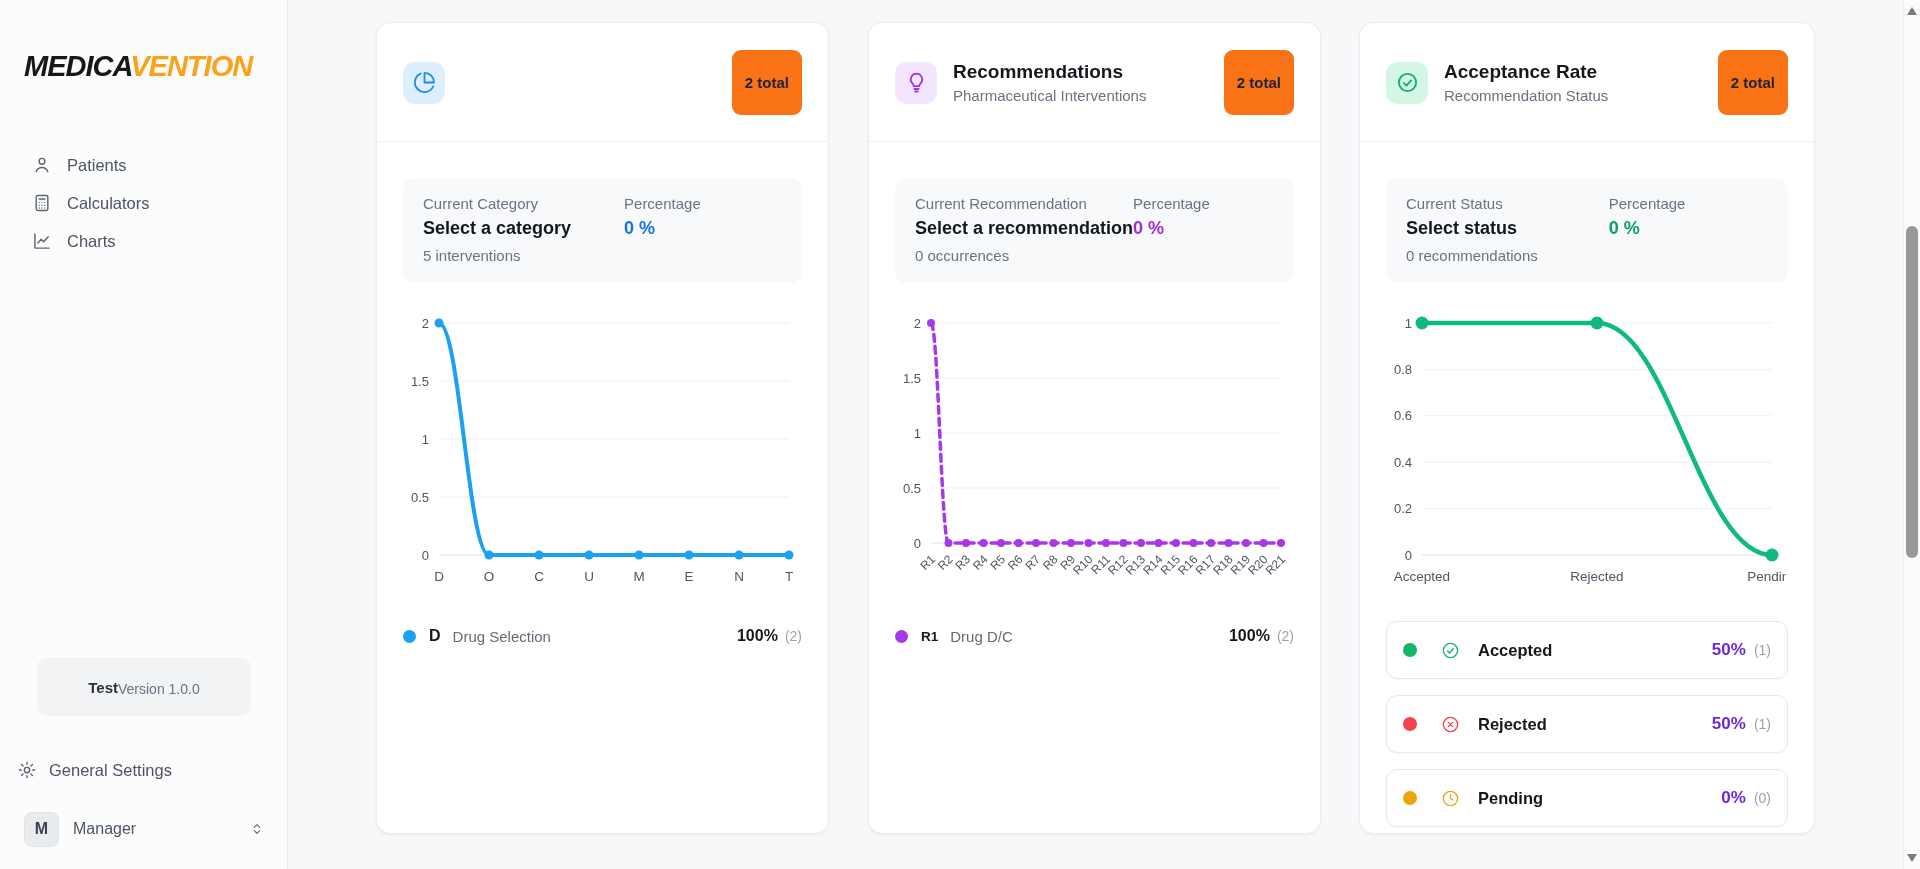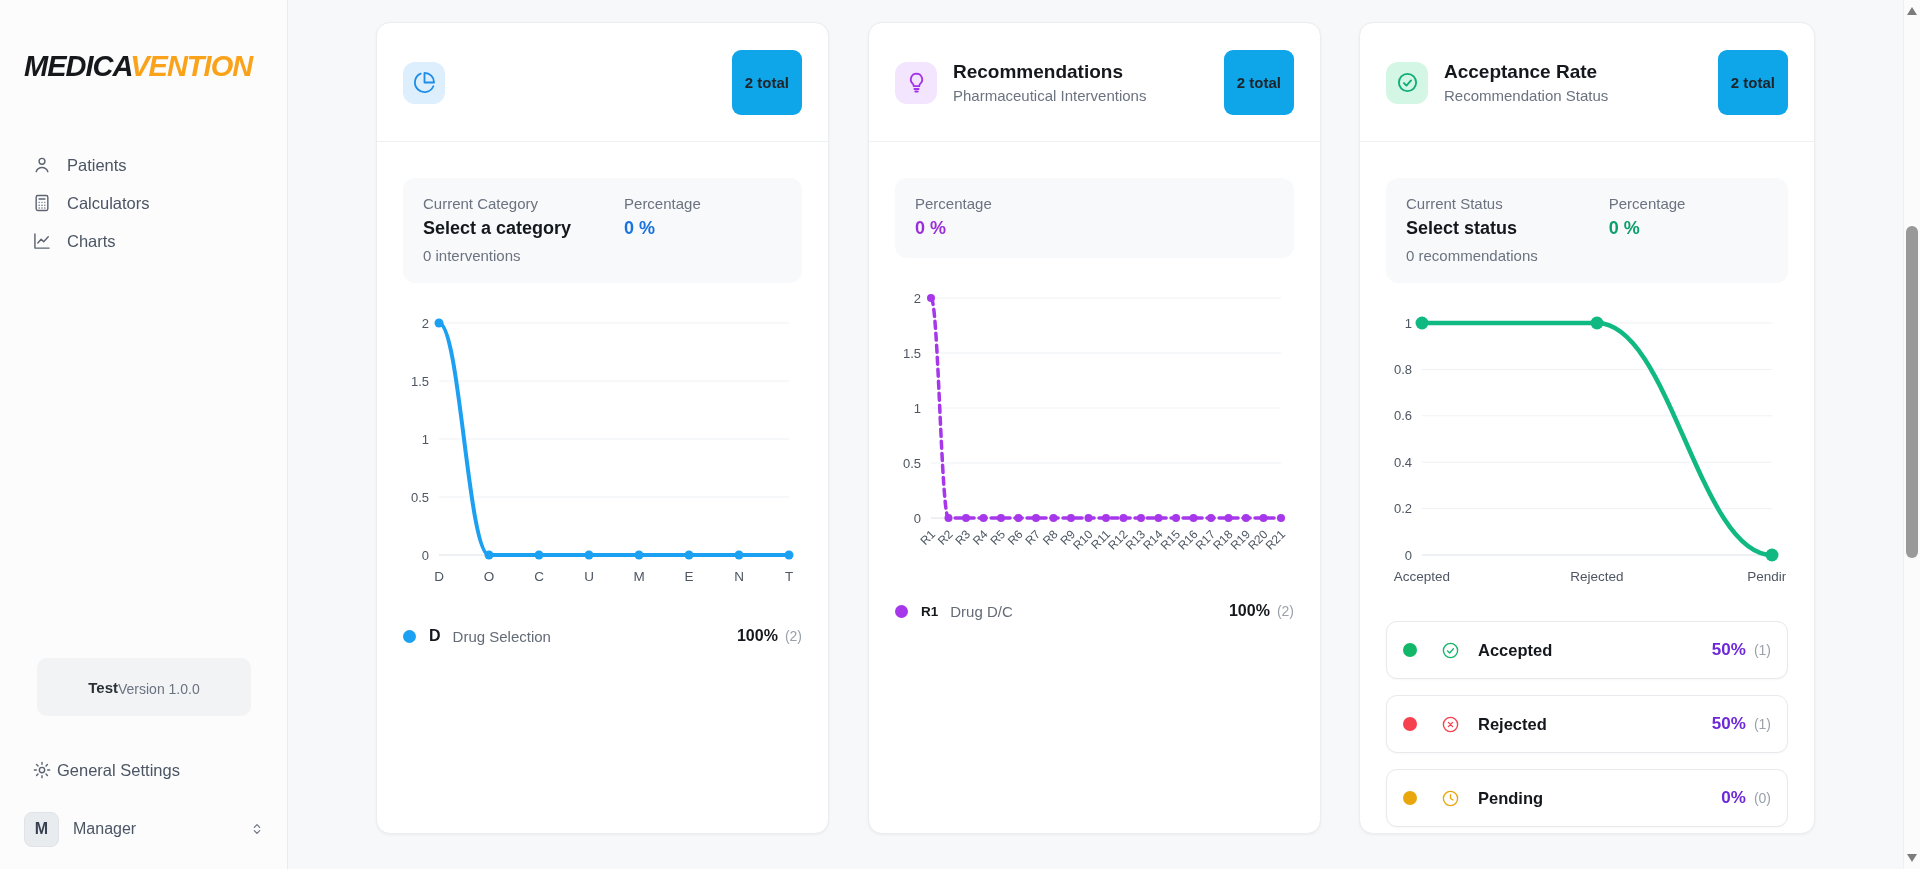--- a/index.html
+++ b/index.html
@@ -9,38 +9,38 @@
   
   .sidebar { position:absolute; left:0; top:0; width:288px; height:869px; background:#fcfcfd; border-right:1px solid #e9ecef; }
   .logo { position:absolute; left:24px; top:50px; font-size:29px; font-weight:800; font-style:italic; letter-spacing:-1px; color:#16181b; white-space:nowrap; }
   .logo .p2 { color:#f9a21a; }
   .nav { position:absolute; top:146px; left:0; right:0; }
   .nav-item { display:flex; align-items:center; gap:15px; padding:9px 32px; color:#4b5563; font-size:16.5px; cursor:pointer; }
   .nav-item svg, .settings-row svg { width:20px; height:20px; stroke:#5b6470; fill:none; stroke-width:1.7; stroke-linecap:round; stroke-linejoin:round; flex:0 0 auto; }
   .version-box { position:absolute; left:37px; width:214px; top:658px; height:58px; background:#f1f3f5; border-radius:10px; display:flex; flex-direction:row; align-items:center; justify-content:center; }
   .vb-title { font-size:15px; font-weight:700; color:#2b3036; }
   .vb-sub { font-size:14px; color:#6b7280; margin-top:3px; }
-  .settings-row { position:absolute; left:0; right:0; top:751px; display:flex; align-items:center; gap:5px; padding:9px 32px; color:#4b5563; font-size:16.5px; cursor:pointer; }
+  .settings-row { position:absolute; left:0; right:0; top:751px; display:flex; align-items:center; gap:12px; padding:9px 17px; color:#4b5563; font-size:16.5px; cursor:pointer; }
   .user-row { position:absolute; left:24px; right:22px; top:810px; height:38px; display:flex; align-items:center; cursor:pointer; }
   .avatar { width:35px; height:35px; border-radius:8px; background:#e9ecef; border:1px solid #e0e3e7; display:flex; align-items:center; justify-content:center; font-size:16px; font-weight:700; color:#374151; }
   .user-name { margin-left:14px; font-size:16px; color:#4b5563; }
   .user-row .chev { margin-left:auto; width:16px; height:16px; stroke:#6b7280; fill:none; stroke-width:1.8; stroke-linecap:round; stroke-linejoin:round; }
 
   
   .card { position:absolute; top:22px; width:453px; height:812px; background:#fff; border:1px solid #ebedf0; border-radius:14px; box-shadow:0 1px 3px rgba(16,24,40,.05); }
   .c1 { left:376px; } .c2 { left:868px; } .c3 { left:1359px; width:456px; }
   .card-head { display:flex; align-items:center; gap:16px; padding:27px 26px 26px; border-bottom:1px solid #eef0f2; }
   .icon-box { width:42px; height:42px; border-radius:12px; display:flex; align-items:center; justify-content:center; flex:0 0 auto; }
   .icon-box svg { width:23px; height:23px; fill:none; stroke:currentColor; stroke-width:1.9; stroke-linecap:round; stroke-linejoin:round; }
   .c1 .icon-box { background:#ddeefd; color:#1e8de8; }
   .c2 .icon-box { background:#f3e5fd; color:#a235e8; }
   .c3 .icon-box { background:#d3f6e5; color:#0fae79; }
   .head-title { font-size:19px; font-weight:700; color:#14181d; }
   .head-sub { font-size:15px; color:#6b7280; margin-top:4px; }
-  .badge { margin-left:auto; background:#0ea5e9; border-radius:9px; padding:24px 13px; font-size:15px; font-weight:600; color:#1f242b; white-space:nowrap; }
+  .badge { margin-left:auto; background:#f97316; border-radius:9px; padding:24px 13px; font-size:15px; font-weight:600; color:#1f242b; white-space:nowrap; }
 
   .stats { margin:36px 26px 0; background:#f8f9fa; border-radius:12px; padding:17px 20px 19px; display:flex; }
   .s-col:first-child { flex:0 0 56%; }
   .s-label { font-size:15px; color:#6b7280; }
   .s-value { font-size:18px; font-weight:700; color:#14181d; margin-top:6px; white-space:nowrap; }
   .s-sub { font-size:15px; color:#6b7280; margin-top:8px; }
 
   .chart-wrap { margin:26px 26px 0; height:288px; }
   .chart-wrap svg text { font-family:"Liberation Sans","DejaVu Sans",sans-serif; }
 
@@ -128,21 +128,21 @@
           <path d="M21.2 15.9A10 10 0 1 1 8 2.8"></path>
           <path d="M22 12A10 10 0 0 0 12 2v10z"></path>
         </svg>
     </div>
     <div class="badge">2 total</div>
   </header>
   <div class="stats">
     <div class="s-col">
       <div class="s-label">Current Category</div>
       <div class="s-value">Select a category</div>
-      <div class="s-sub">0 interventions</div>
+      <div class="s-sub">5 interventions</div>
     </div>
     <div class="s-col">
       <div class="s-label">Percentage</div>
       <div class="s-value" style="color: rgb(22, 115, 224);">0 %</div>
     </div>
   </div>
   <div class="chart-wrap"><svg width="400" height="288" viewBox="0 0 400 288">
         <line x1="36" y1="246" x2="386" y2="246" stroke="#dce1e7" stroke-width="1"></line>
         <text x="26" y="250.5" text-anchor="end" font-size="13" fill="#4d5662">0</text>
         <line x1="36" y1="188" x2="386" y2="188" stroke="#eef1f4" stroke-width="1"></line>
@@ -191,20 +191,25 @@
           <path d="M10.7 21.4h2.6"></path>
         </svg>
     </div>
     <div>
       <div class="head-title">Recommendations</div>
       <div class="head-sub">Pharmaceutical Interventions</div>
     </div>
     <div class="badge">2 total</div>
   </header>
   <div class="stats">
+    <div class="s-col">
+      <div class="s-label">Current Recommendation</div>
+      <div class="s-value">Select a recommendation</div>
+      <div class="s-sub">0 occurrences</div>
+    </div>
     <div class="s-col">
       <div class="s-label">Percentage</div>
       <div class="s-value" style="color: rgb(154, 47, 216);">0 %</div>
     </div>
   </div>
   <div class="chart-wrap"><svg width="400" height="288" viewBox="0 0 400 288">
         <line x1="36" y1="234" x2="386" y2="234" stroke="#dce1e7" stroke-width="1"></line>
         <text x="26" y="238.5" text-anchor="end" font-size="13" fill="#4d5662">0</text>
         <line x1="36" y1="179" x2="386" y2="179" stroke="#eef1f4" stroke-width="1"></line>
         <text x="26" y="183.5" text-anchor="end" font-size="13" fill="#4d5662">0.5</text>

